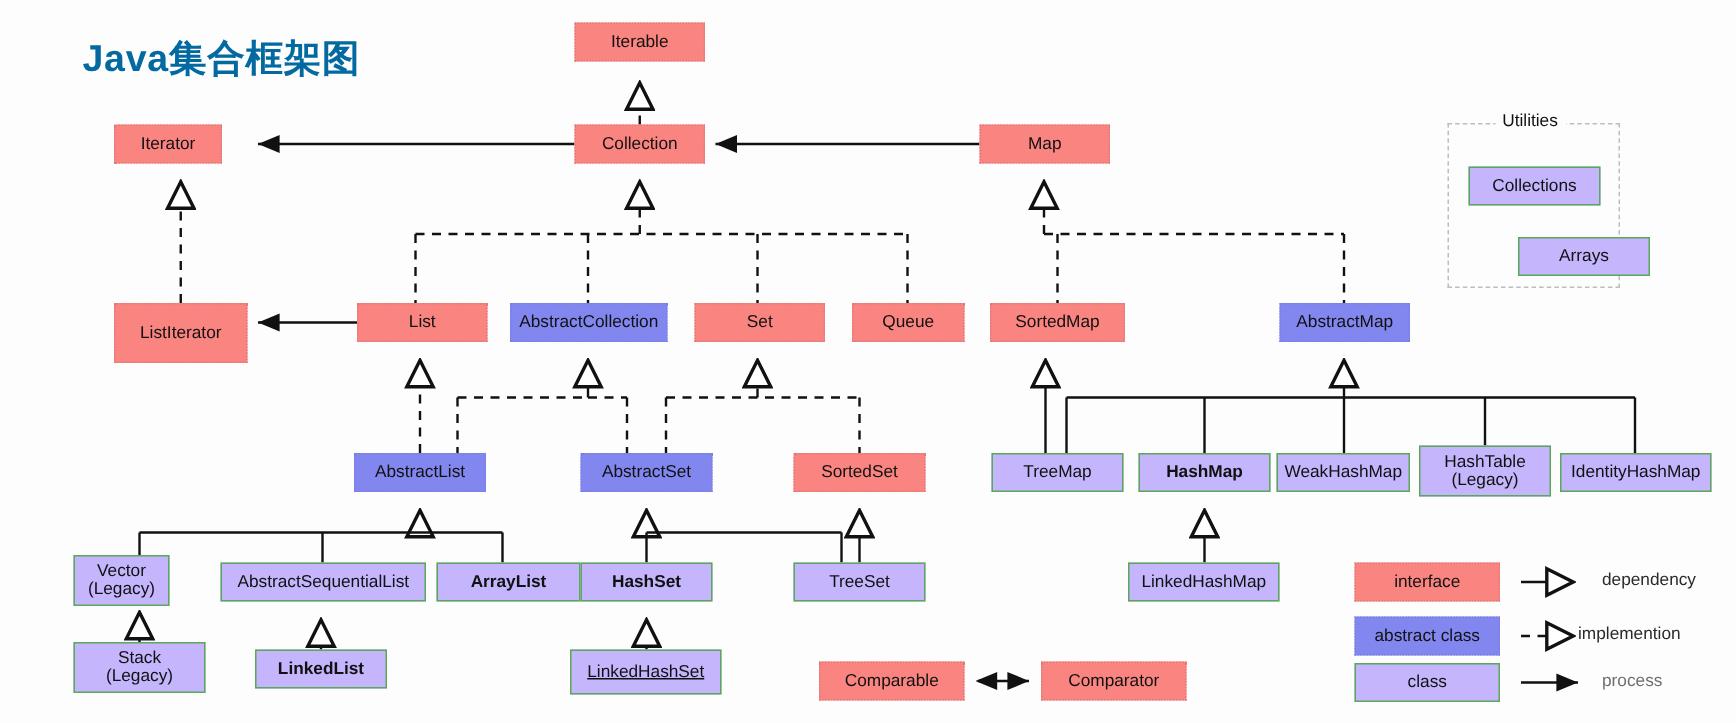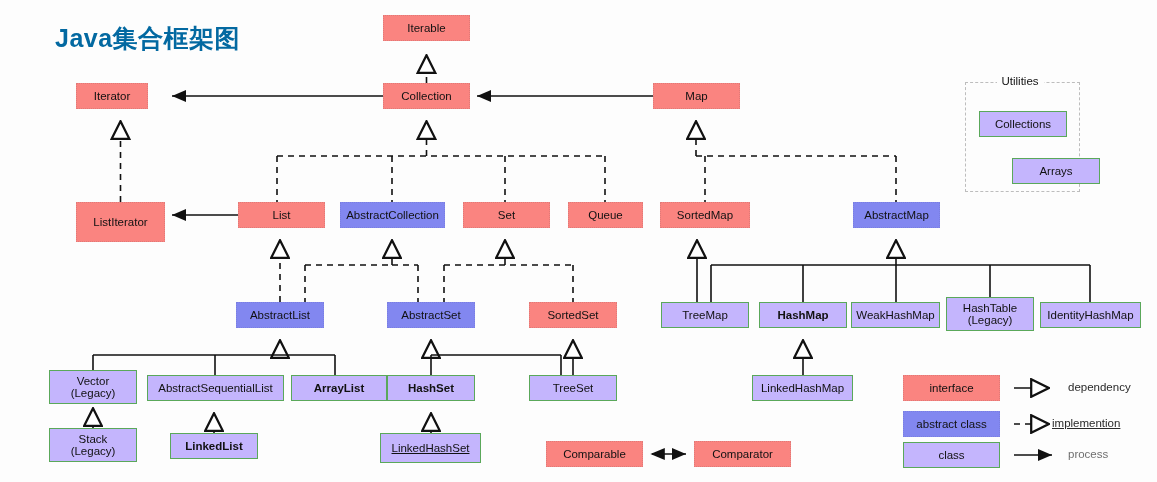--- a/index.html
+++ b/index.html
@@ -176,38 +176,38 @@
       <div class="node abs" style="left: 853px; top: 202px; width: 87px; height: 26px;">AbstractMap</div>
       <div class="node abs" style="left: 236px; top: 302px; width: 88px; height: 26px;">AbstractList</div>
       <div class="node abs" style="left: 387px; top: 302px; width: 88px; height: 26px;">AbstractSet</div>
       <div class="node iface" style="left: 529px; top: 302px; width: 88px; height: 26px;">SortedSet</div>
       <div class="node cls" style="left: 661px; top: 302px; width: 88px; height: 26px;">TreeMap</div>
       <div class="node cls bold" style="left: 759px; top: 302px; width: 88px; height: 26px;">HashMap</div>
       <div class="node cls" style="left: 851px; top: 302px; width: 89px; height: 26px;">WeakHashMap</div>
       <div class="node cls" style="left: 946px; top: 297px; width: 88px; height: 34px;">HashTable
 (Legacy)</div>
       <div class="node cls" style="left: 1040px; top: 302px; width: 101px; height: 26px;">IdentityHashMap</div>
-      <div class="node cls" style="left: 49px; top: 370px; width: 88px; height: 34px;">Vector
+      <div class="node cls" style="left: 49px; top: 370px; width: 64px; height: 34px;">Vector
 (Legacy)</div>
       <div class="node cls" style="left: 147px; top: 375px; width: 137px; height: 26px;">AbstractSequentialList</div>
       <div class="node cls bold" style="left: 291px; top: 375px; width: 96px; height: 26px;">ArrayList</div>
       <div class="node cls bold" style="left: 387px; top: 375px; width: 88px; height: 26px;">HashSet</div>
       <div class="node cls" style="left: 529px; top: 375px; width: 88px; height: 26px;">TreeSet</div>
       <div class="node cls" style="left: 752px; top: 375px; width: 101px; height: 26px;">LinkedHashMap</div>
       <div class="node cls" style="left: 49px; top: 428px; width: 88px; height: 34px;">Stack
 (Legacy)</div>
       <div class="node cls bold" style="left: 170px; top: 433px; width: 88px; height: 26px;">LinkedList</div>
       <div class="node cls" style="left: 380px; top: 433px; width: 101px; height: 30px; text-decoration: underline;">LinkedHashSet</div>
       <div class="node iface" style="left: 546px; top: 441px; width: 97px; height: 26px;">Comparable</div>
       <div class="node iface" style="left: 694px; top: 441px; width: 97px; height: 26px;">Comparator</div>
       <div class="node cls" style="left: 979px; top: 111px; width: 88px; height: 26px;">Collections</div>
       <div class="node cls" style="left: 979px; top: 158px; width: 88px; height: 26px; margin-left: 33px;">Arrays</div>
     </div>
   <div id="legend-layer">
       <div class="node iface" style="left: 903px; top: 375px; width: 97px; height: 26px;">interface</div>
       <div class="node abs" style="left: 903px; top: 411px; width: 97px; height: 26px;">abstract class</div>
       <div class="node cls" style="left: 903px; top: 442px; width: 97px; height: 26px;">class</div>
       <div class="legend-label" style="left: 1068px; top: 381px;">dependency</div>
-      <div class="legend-label" style="left: 1052px; top: 417px; text-decoration: underline;">implemention</div>
+      <div class="legend-label" style="left: 1052px; top: 417px;">implemention</div>
       <div class="legend-label muted" style="left: 1068px; top: 448px;">process</div>
     </div>
 
 </div>
 
 </body></html>

